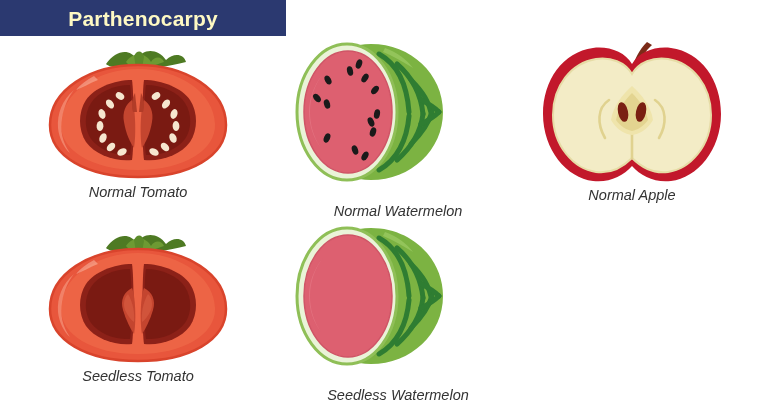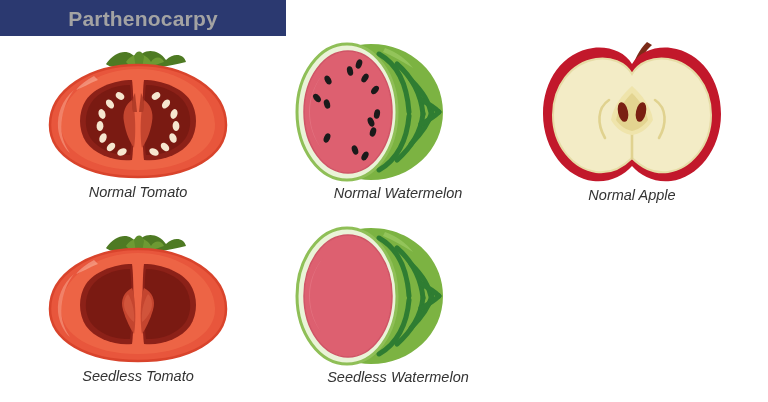--- a/index.html
+++ b/index.html
@@ -17,21 +17,21 @@
   }
   
   .banner{
     position:absolute;
     left:0;top:0;
     width:286px;height:36px;
     background:#2b3970;
     display:flex;align-items:center;justify-content:center;
   }
   .banner-title{
-    color:#a3a3a3;
+    color:#fef9c3;
     font-size:21px;
     font-weight:bold;
     letter-spacing:.2px;
     line-height:1;
     white-space:nowrap;
   }
   
   .grid{
     position:absolute;
     left:0;top:0;
@@ -60,21 +60,21 @@
   }
   
   .r0{top:38px;}
   .r1{top:222px;}
   .c0{left:10px;}
   .c1{left:250px;}
   .c2{left:504px;}
   .cell.c0 .art{width:200px;height:145px;}
   .cell.c1 .art{width:170px;height:148px;}
   .cell.c2 .art{width:195px;height:152px;}
-  .cell.c1 .caption{margin-top:0px;padding-left:40px;}
+  .cell.c1 .caption{margin-top:18px;padding-left:40px;}
   .cell.c2 .caption{margin-top:-2px;}
 </style>
 </head>
 <body>
 
 <div id="infographic">
 
   <div class="banner">
     <span class="banner-title">Parthenocarpy</span>
   </div>

